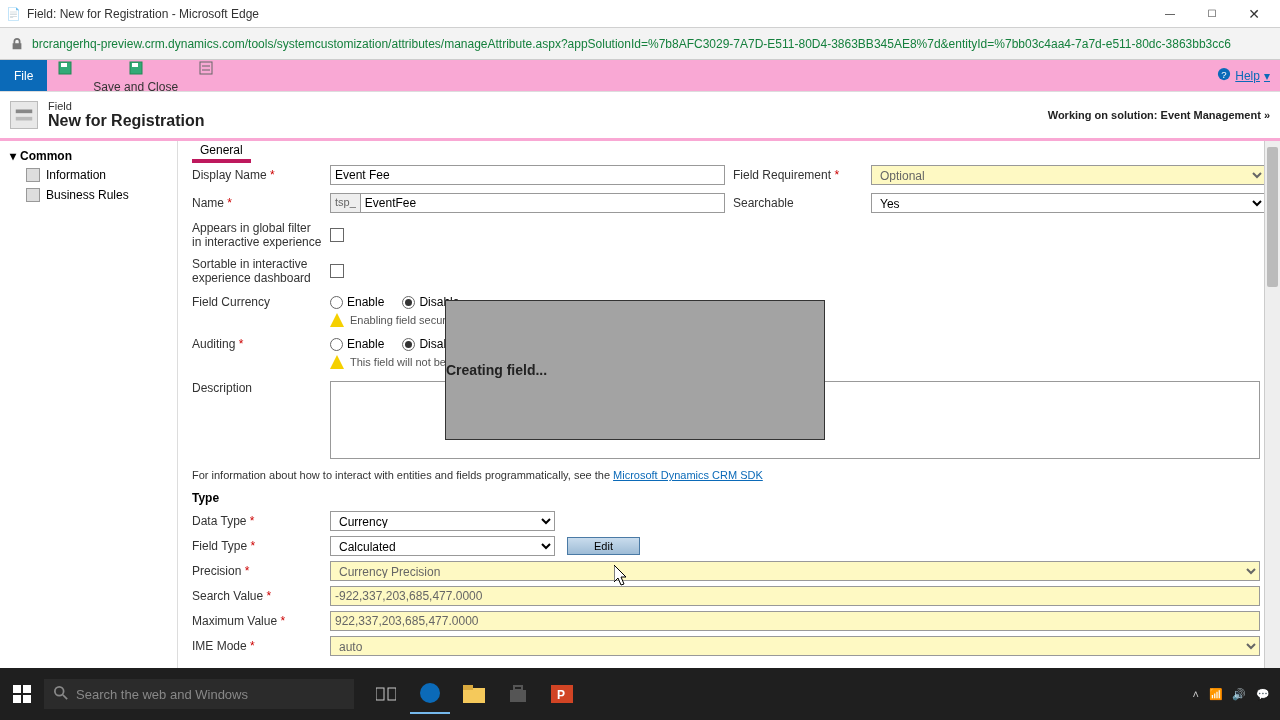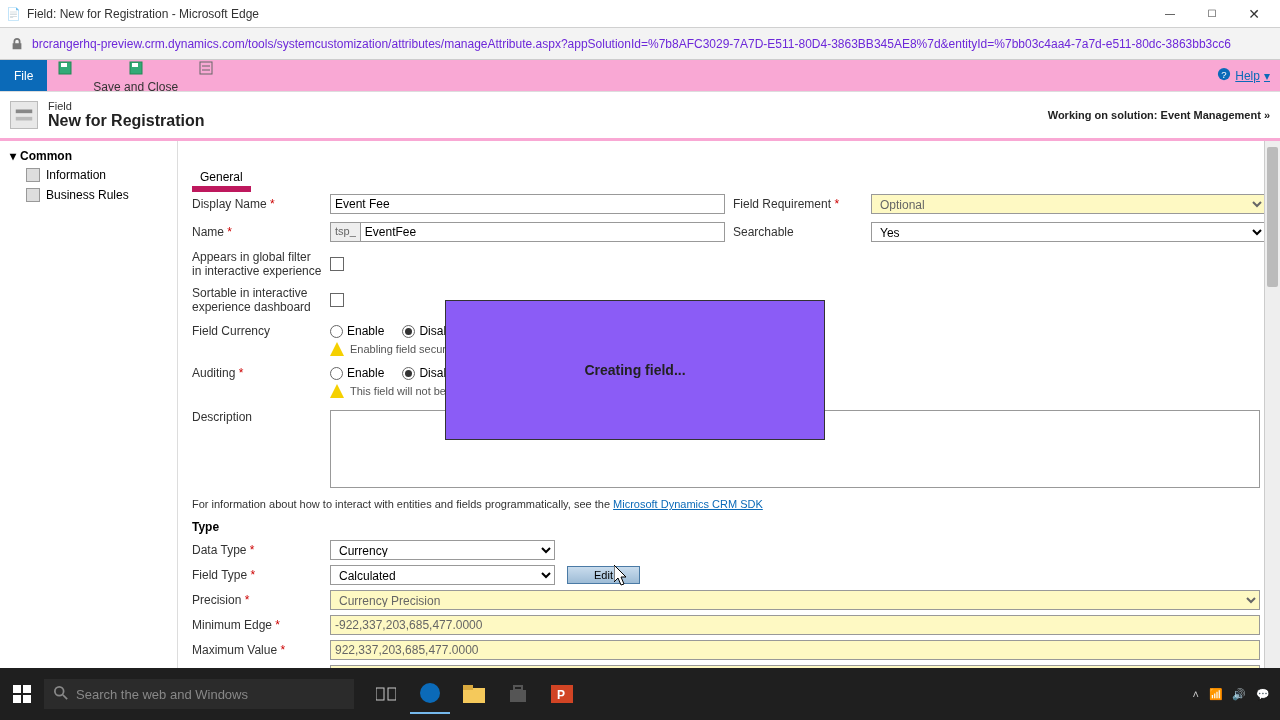--- a/index.html
+++ b/index.html
@@ -8,21 +8,21 @@
 
 .titlebar { height: 28px; background: #fff; border-bottom: 1px solid #d0d0d0; display: flex; align-items: center; padding: 0 6px; justify-content: space-between; }
 .titlebar-left { display: flex; align-items: center; gap: 6px; font-size: 12px; color: #333; }
 .titlebar-right { display: flex; gap: 2px; }
 .win-btn { width: 40px; height: 24px; display: flex; align-items: center; justify-content: center; color: #333; font-size: 10px; }
 .win-close { font-size: 14px; }
 
 
 .addrbar { height: 32px; background: #f3f3f3; border-bottom: 1px solid #ccc; display: flex; align-items: center; padding: 0 10px; gap: 8px; }
 .lock { width: 14px; height: 14px; display: inline-block; }
-.addr-text { color: #6d28d9; font-size: 12px; white-space: nowrap; overflow: hidden; }
+.addr-text { color: #15803d; font-size: 12px; white-space: nowrap; overflow: hidden; }
 
 
 .cmdbar { height: 32px; background: #f9a8d4; border-bottom: 1px solid #ddd; display: flex; align-items: center; justify-content: space-between; padding-right: 10px; }
 .cmdbar-left { display: flex; align-items: stretch; height: 100%; }
 .file-btn { background: #0b6ab8; color: #fff; padding: 0 14px; display: flex; align-items: center; font-size: 12px; height: 100%; }
 .cmd-item { display: flex; align-items: center; gap: 4px; padding: 0 10px; color: #333; flex-direction: column; }
 .cmd-icon { width: 16px; height: 16px; display: inline-block; }
 .help { display: flex; align-items: center; gap: 4px; color: #0b6ab8; text-decoration: underline; }
 
 
@@ -35,21 +35,21 @@
 
 
 .main { display: flex; height: calc(720px - 28px - 32px - 32px - 52px - 40px); position: relative; }
 .sidebar { width: 178px; border-right: 1px solid #ddd; padding: 6px 0; }
 .sidebar-section { font-weight: bold; padding: 2px 10px; display: flex; align-items: center; gap: 4px; }
 .sidebar-item { padding: 3px 10px 3px 26px; display: flex; align-items: center; gap: 6px; }
 .side-icon { width: 14px; height: 14px; display: inline-block; background: #ddd; border: 1px solid #999; }
 
 
 .content { flex: 1; position: relative; padding: 0 20px 10px 14px; overflow: hidden; }
-.tab { font-size: 12px; padding: 2px 8px; border-bottom: 6px solid #be185d; display: inline-block; margin-bottom: 2px; margin-top: 27px; }
+.tab { font-size: 12px; padding: 2px 8px; border-bottom: 4px solid #be185d; display: inline-block; margin-bottom: 2px; }
 .form-grid { display: grid; grid-template-columns: 130px 395px 130px 395px; column-gap: 8px; row-gap: 8px; align-items: center; }
 .row2 { grid-column: span 4; display: grid; grid-template-columns: 130px 395px; column-gap: 8px; align-items: center; }
 .label { font-size: 12px; color: #333; }
 .req::after { content: " *"; color: #c00; }
 input[type=text], select, textarea { border: 1px solid #999; font-size: 12px; padding: 2px 4px; background: #fff; width: 100%; font-family: inherit; }
 select { height: 20px; }
 input[type=text].readonly, select.readonly { background: #fef9c3; color: #666; }
 .name-wrap { display: flex; }
 .name-prefix { border: 1px solid #999; border-right: none; background: #eee; padding: 2px 4px; font-size: 11px; color: #666; }
 .checkbox { width: 14px; height: 14px; border: 1px solid #666; }
@@ -64,21 +64,21 @@
 
 .info-text { font-size: 11px; color: #333; margin: 10px 0; }
 .info-text a { color: #0b6ab8; text-decoration: underline; }
 
 .type-section .type-head { font-weight: bold; margin-bottom: 6px; }
 .type-grid { display: grid; grid-template-columns: 130px 225px auto; column-gap: 8px; row-gap: 5px; align-items: center; }
 .wide-grid { display: grid; grid-template-columns: 130px 1fr; column-gap: 8px; row-gap: 5px; align-items: center; margin-top: 5px; }
 .edit-btn { border: 1px solid #4a7aa5; background: linear-gradient(#c9dced, #9ebcd6); padding: 2px 26px; font-size: 11px; margin-left: 4px; }
 
 
-.modal-overlay { position: absolute; left: 445px; top: 300px; width: 380px; height: 140px; background: #8b5cf6; border: 1px solid #333; display: flex; align-items: center; justify-content: center; z-index: 50; }
+.modal-overlay { position: absolute; left: 445px; top: 300px; width: 380px; height: 140px; background: #a3a3a3; border: 1px solid #333; display: flex; align-items: center; z-index: 50; }
 .modal-text { font-weight: bold; font-size: 14px; color: #222; }
 
 
 .cursor { position: absolute; left: 614px; top: 565px; z-index: 100; }
 
 
 .vscroll { position: absolute; right: 0; top: 0; width: 16px; bottom: 0; background: #eee; border-left: 1px solid #ccc; }
 .vthumb { position: absolute; left: 2px; right: 2px; top: 6px; height: 140px; background: #bbb; border-radius: 2px; }
 
 
@@ -277,21 +277,21 @@
         <div class="label req">Data Type</div>
         <select><option>Currency</option></select>
         <div></div>
         <div class="label req">Field Type</div>
         <select><option>Calculated</option></select>
         <div><button class="edit-btn">Edit</button></div>
       </div>
       <div class="wide-grid">
         <div class="label req">Precision</div>
         <select class="readonly"><option>Currency Precision</option></select>
-        <div class="label req">Minimum Edge</div>
+        <div class="label req">Search Value</div>
         <input type="text" class="readonly" value="-922,337,203,685,477.0000" style="">
         <div class="label req">Maximum Value</div>
         <input type="text" class="readonly" value="922,337,203,685,477.0000" style="">
         <div class="label req">IME Mode</div>
         <select class="readonly"><option>auto</option></select>
       </div>
     </div>
 
     <div class="vscroll">
       <div class="vthumb"></div>

